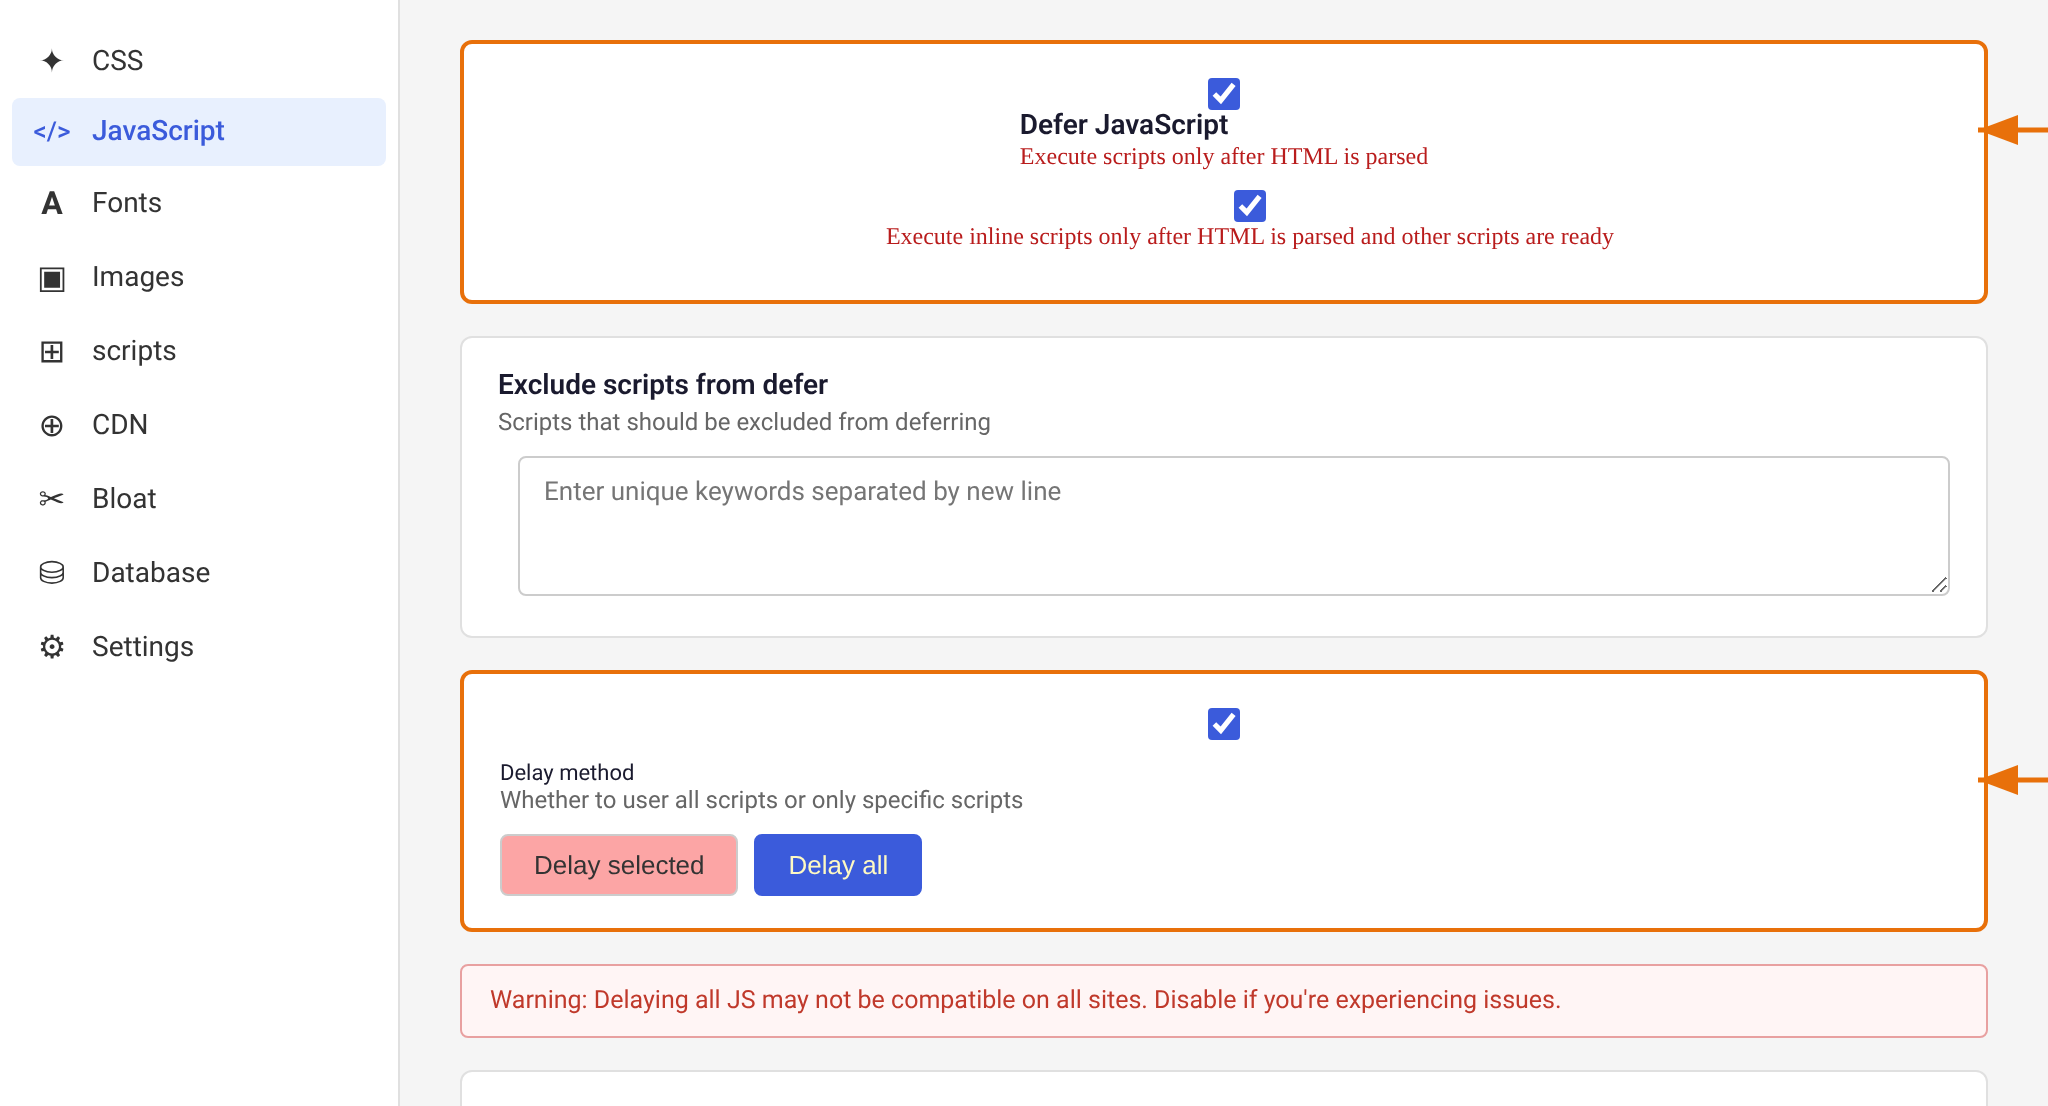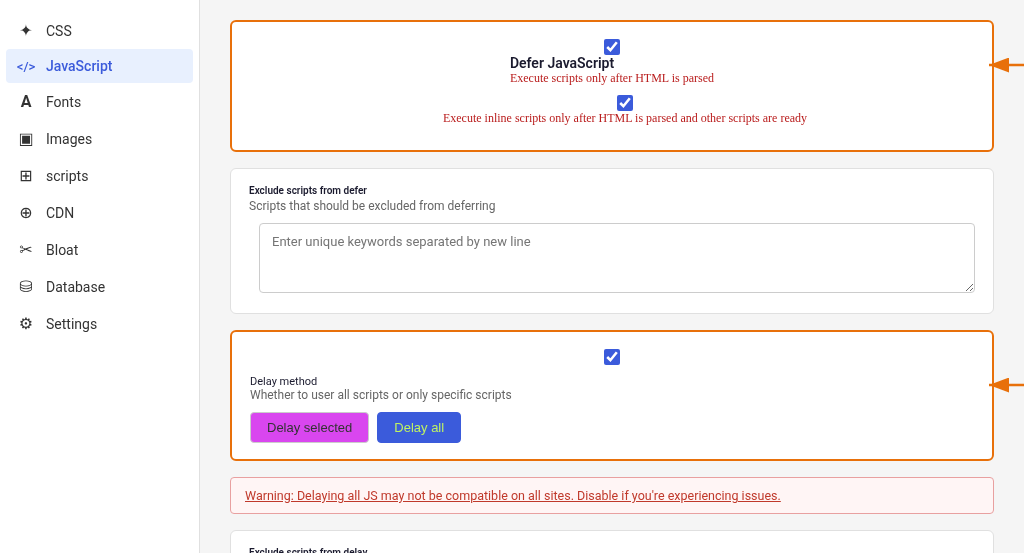--- a/index.html
+++ b/index.html
@@ -57,21 +57,21 @@
       border: 1px solid #e0e0e0;
       border-radius: 6px;
       padding: 16px 18px;
       margin-bottom: 16px;
     }
     .section-box.highlighted {
       border: 2px solid #e8700a;
     }
 
     .section-title {
-      font-size: 10px;
+      font-size: 14px;
       font-weight: 600;
       color: #1a1a2e;
       margin-bottom: 3px;
     }
     .section-desc {
       font-size: 12px;
       color: #666;
       margin-bottom: 10px;
     }
 
@@ -143,39 +143,38 @@
     .btn-group {
       display: flex;
       gap: 8px;
     }
     .btn {
       padding: 7px 16px;
       border-radius: 4px;
       font-size: 13px;
       cursor: pointer;
       border: 1px solid #ccc;
-      background: #d946ef;
+      background: #fca5a5;
       color: #333;
     }
     .btn.active {
       background: #3b5bdb;
-      color: #bef264;
+      color: #fef9c3;
       border-color: #3b5bdb;
     }
 
     
     .warning-box {
       border: 1px solid #e8a0a0;
       background: #fff5f5;
       border-radius: 4px;
       padding: 10px 14px;
       font-size: 12.5px;
       color: #c0392b;
       margin-bottom: 16px;
-      text-decoration: underline;
     }
 
     
     .exclude-section {
       background: #fff;
       border: 1px solid #e0e0e0;
       border-radius: 6px;
       padding: 16px 18px;
       margin-bottom: 16px;
     }

